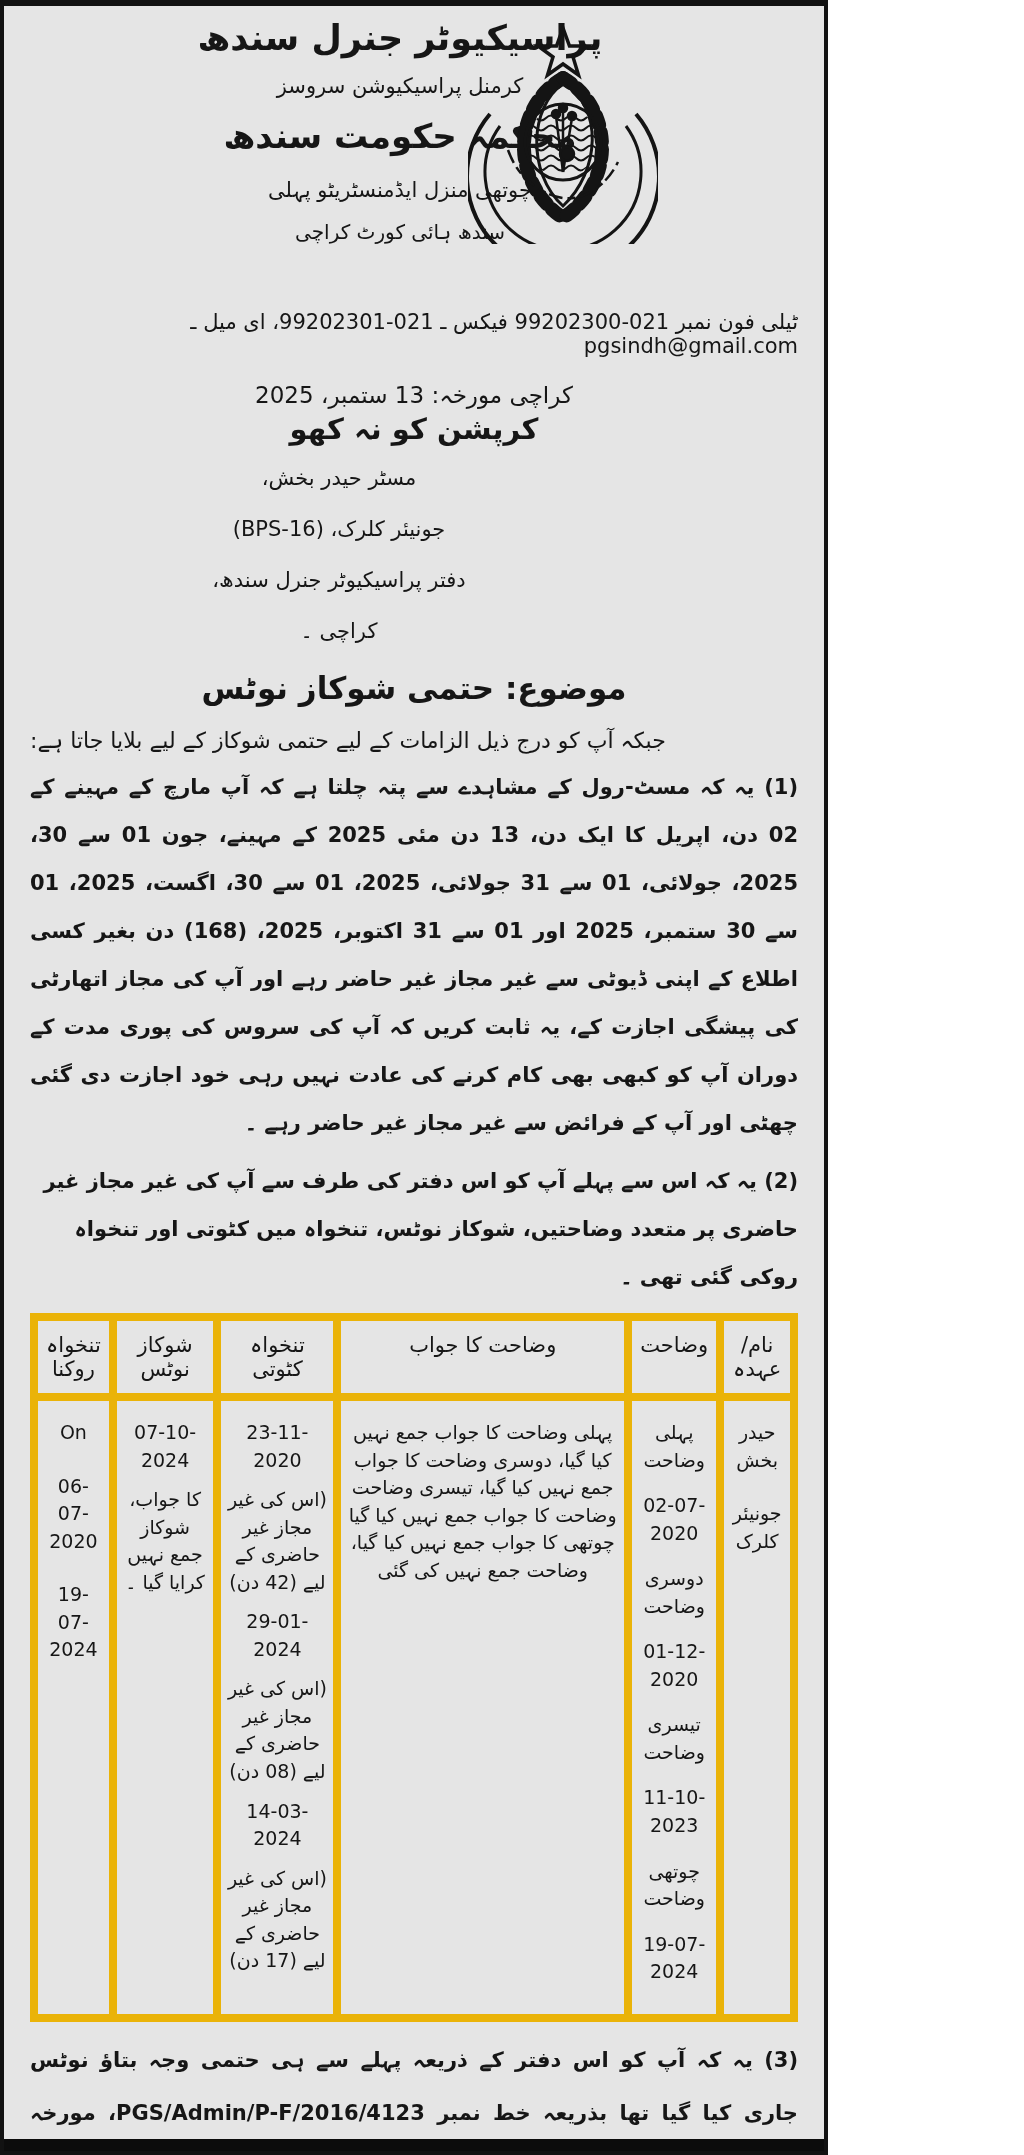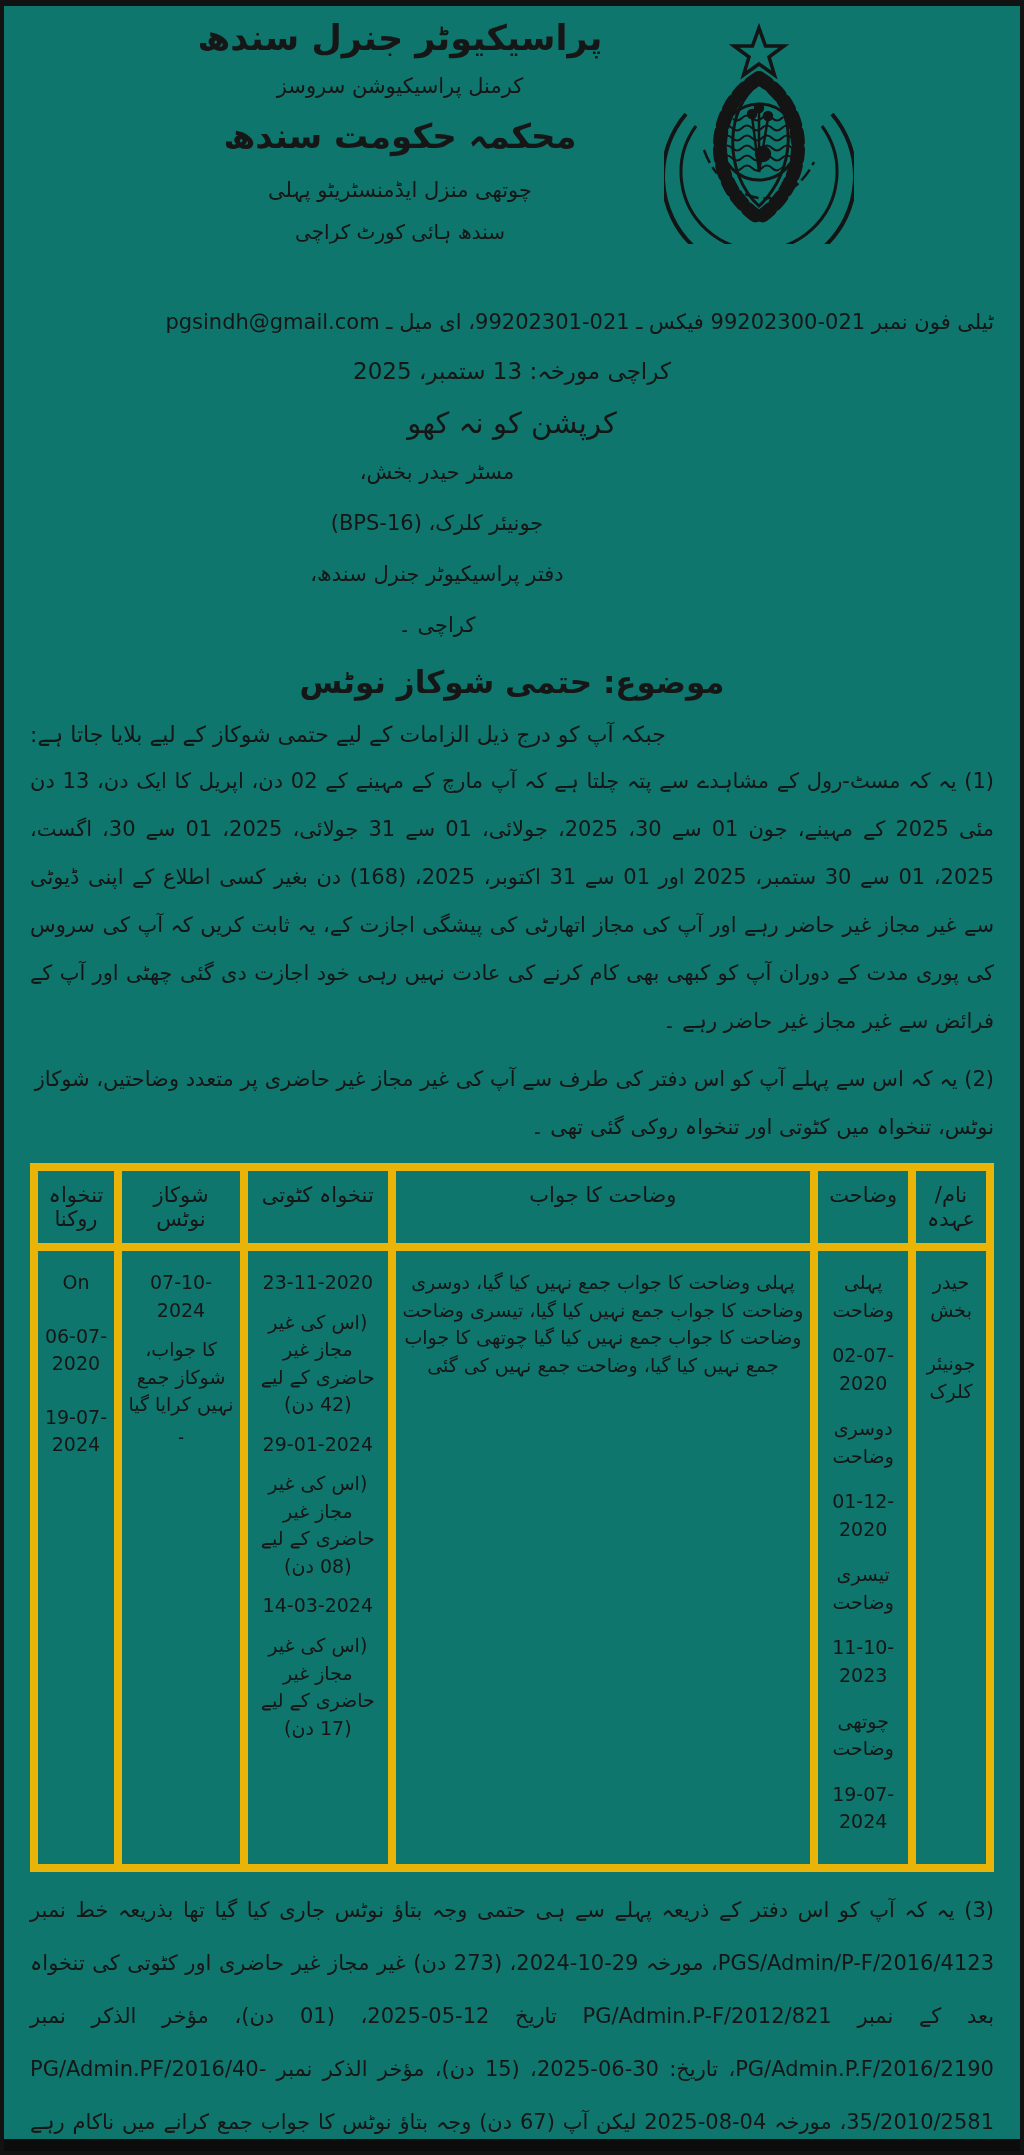--- a/index.html
+++ b/index.html
@@ -1,37 +1,37 @@
 <!DOCTYPE html>
 <html lang="ur"><head>
 <meta charset="utf-8">
 <style>
   html,body{margin:0;padding:0;}
   body{width:1024px;background:#ffffff;font-family:"DejaVu Sans",sans-serif;color:#161616;}
-  .page{position:relative;width:1024px;height:2155px;box-sizing:border-box;
-        border:4px solid #121212;border-top-width:6px;background:#0f766e;overflow:hidden;}
+  .page{position:relative;width:828px;height:2155px;box-sizing:border-box;
+        border:4px solid #121212;border-top-width:6px;background:#e5e5e5;overflow:hidden;}
   .content{position:relative;padding:12px 26px 0 26px;}
   
   .hdr{position:relative;min-height:272px;}
   .hdr-text{width:740px;text-align:center;}
   .t-big{font-size:35px;font-weight:bold;line-height:1.15;}
   .t-sub{font-size:21px;margin-top:16px;}
   .t-big2{font-size:34px;font-weight:bold;margin-top:18px;}
   .t-addr{font-size:21px;margin-top:22px;}
   .t-addr2{font-size:20px;margin-top:18px;}
   .crest{position:absolute;top:4px;right:140px;width:190px;height:222px;}
   
   .contact{direction:rtl;text-align:right;font-size:21px;margin-top:20px;}
   .dateline{text-align:center;font-size:23px;margin-top:24px;direction:rtl;}
-  .slogan{text-align:center;font-size:29px;font-weight:normal;margin-top:22px;direction:rtl;}
+  .slogan{text-align:center;font-size:29px;font-weight:bold;margin-top:4px;direction:rtl;}
   .addressee{direction:rtl;text-align:center;margin:20px 150px 4px 0;font-size:21px;}
   .addressee div{margin-bottom:27px;}
   .subject{text-align:center;font-size:31px;font-weight:bold;margin-top:10px;direction:rtl;}
   .intro{direction:rtl;text-align:left;font-size:22px;margin:22px 28px 0 0;}
-  .para{direction:rtl;text-align:justify;font-size:21px;line-height:48px;margin-top:10px;}
+  .para{direction:rtl;text-align:justify;font-size:21px;line-height:48px;margin-top:10px;font-weight:bold;}
   .para.single{text-align:right;}
   .para3{line-height:53px;margin-top:12px;}
   
   table.case{width:100%;border-collapse:collapse;margin-top:12px;direction:rtl;}
   table.case th,table.case td{border:8px solid #eab308;vertical-align:top;text-align:center;}
   table.case th{font-size:21px;font-weight:normal;padding:12px 4px;}
   table.case td{font-size:19px;line-height:1.45;padding:18px 5px 10px 5px;border-radius:29px;}
   td .ln{margin-bottom:18px;}
   td .ln-wide{margin-bottom:26px;}
   td .ln-tight{margin-bottom:12px;}

